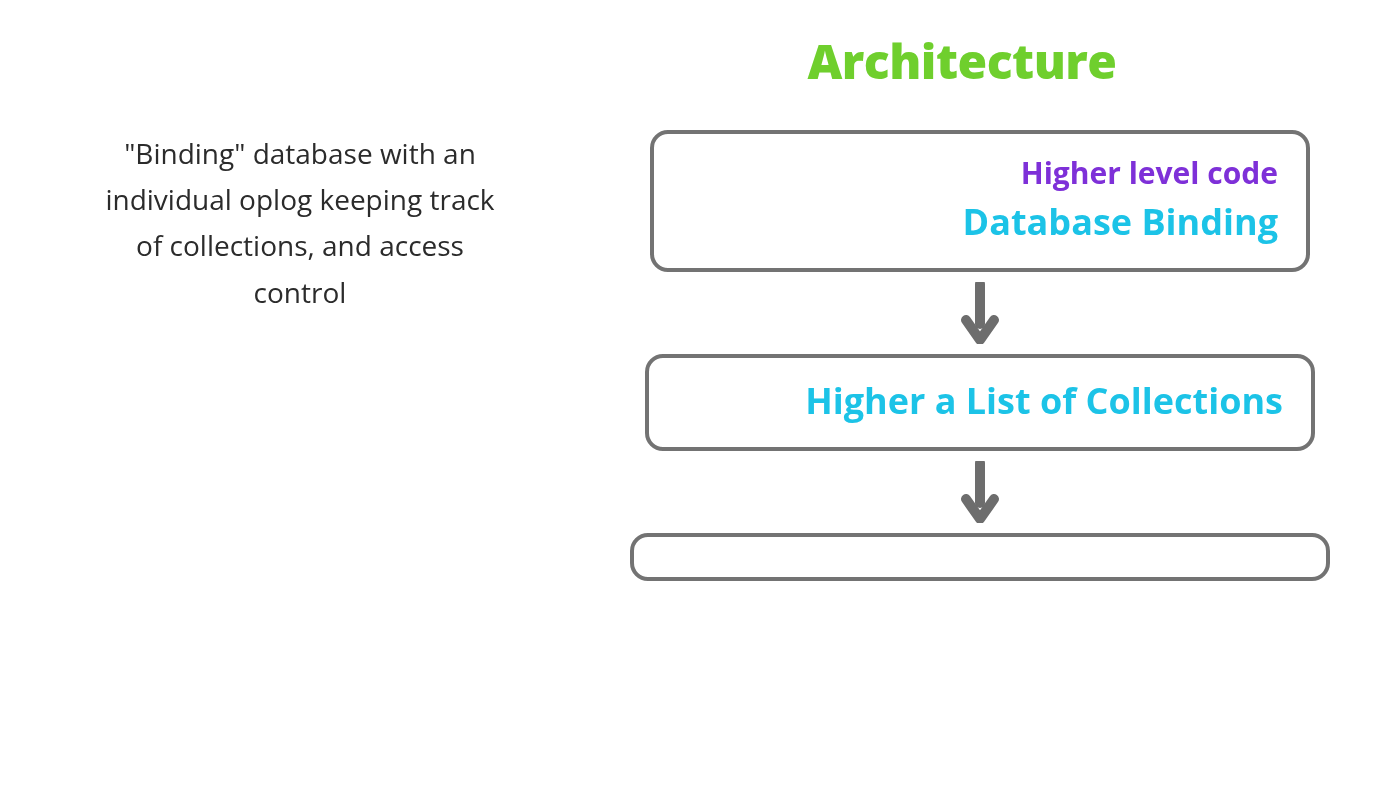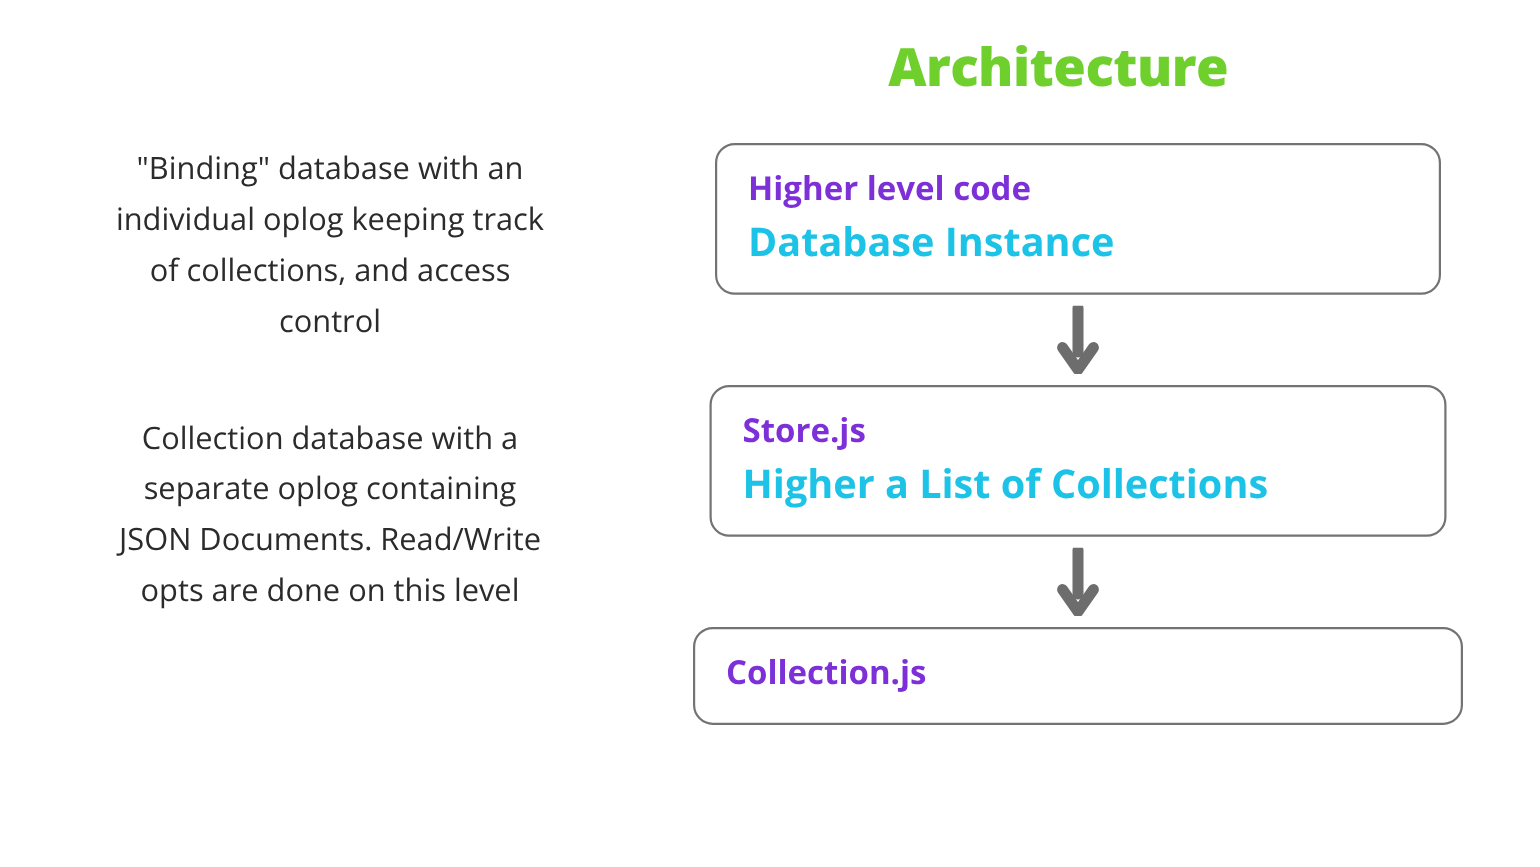--- a/index.html
+++ b/index.html
@@ -39,25 +39,25 @@
   .right-col {
     position: absolute;
     left: 640px;
     top: 130px;
     width: 680px;
     display: flex;
     flex-direction: column;
     align-items: center;
   }
   .box {
-    border: 2px solid #737373;
+    border: 4px solid #737373;
     border-radius: 18px;
     background: #ffffff;
     padding: 18px 28px 22px 28px;
-    text-align: left;
+    text-align: right;
     width: 100%;
   }
   .box .line1 {
     font-size: 30px;
     font-weight: 700;
     color: #7e30d8;
     margin-bottom: 4px;
   }
   .box .line2 {
     font-size: 36px;
@@ -76,46 +76,43 @@
   .box1 { width: 670px; }
   .box2 { width: 700px; }
 </style>
 </head>
 <body>
 
 <div class="title">Architecture</div>
 
 <div class="left-col">
   <p class="desc">"Binding" database with an individual oplog keeping track of collections, and access control</p>
-  <p class="desc">Collection database with a separate oplog containing JSON Documents. Read/Write opts are done on this level</p>
 </div>
 
 <div class="right-col">
 
   <div class="box box0">
     <div class="line1">Higher level code</div>
-    <div class="line2">Database Instance</div>
+    <div class="line2">Database Binding</div>
   </div>
 
   <div class="arrow">
     <svg width="40" height="62" viewBox="0 0 40 62">
       <line x1="20" y1="2" x2="20" y2="42" stroke="#6d6d6d" stroke-width="10" stroke-linecap="round"></line>
       <path d="M 6 38 L 20 58 L 34 38" fill="none" stroke="#6d6d6d" stroke-width="10" stroke-linecap="round" stroke-linejoin="round"></path>
     </svg>
   </div>
 
   <div class="box box1">
-    <div class="line1">Store.js</div>
     <div class="line2">Higher a List of Collections</div>
   </div>
 
   <div class="arrow">
     <svg width="40" height="62" viewBox="0 0 40 62">
       <line x1="20" y1="2" x2="20" y2="42" stroke="#6d6d6d" stroke-width="10" stroke-linecap="round"></line>
       <path d="M 6 38 L 20 58 L 34 38" fill="none" stroke="#6d6d6d" stroke-width="10" stroke-linecap="round" stroke-linejoin="round"></path>
     </svg>
   </div>
 
   <div class="box box2">
-    <div class="line1">Collection.js</div>
   </div>
 
 </div>
 
 </body></html>

